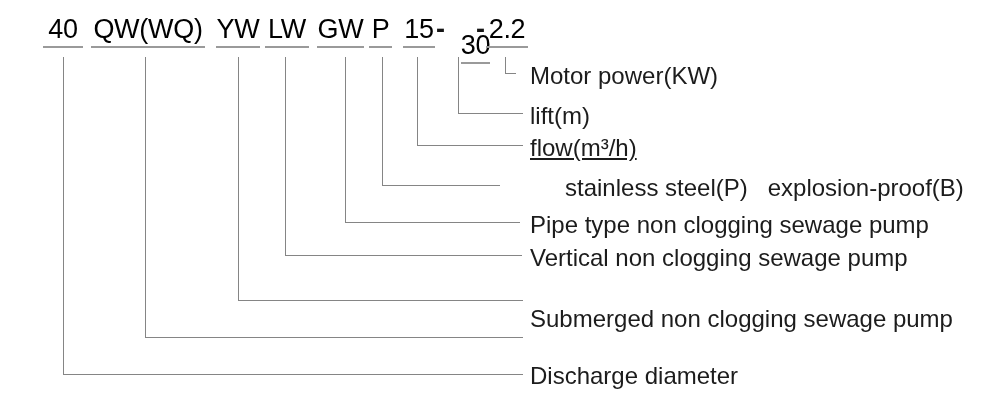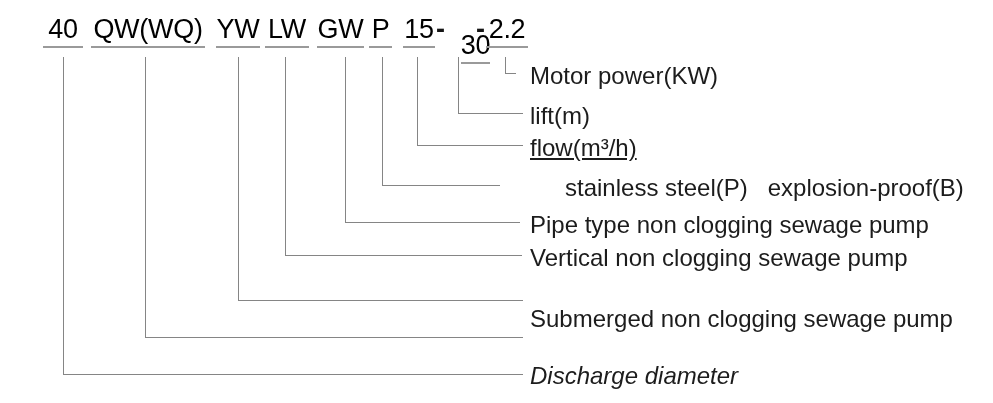--- a/index.html
+++ b/index.html
@@ -102,15 +102,15 @@
   <div class="hline" style="left:145px; top:336.5px; width:378px;"></div>
   <div class="hline" style="left:63px;  top:373.5px; width:460px;"></div>
 
   <div class="lbl" style="top:101px;">lift(m)</div>
   <div class="lbl" style="top:61px;">Motor power(KW)</div>
   <div class="lbl" style="top:133px;text-decoration:underline;">flow(m³/h)</div>
   <div class="lbl" style="top:173px;margin-left:35px;">stainless steel(P)&nbsp;&nbsp; explosion-proof(B)</div>
   <div class="lbl" style="top:210px;">Pipe type non clogging sewage pump</div>
   <div class="lbl" style="top:243px;">Vertical non clogging sewage pump</div>
   <div class="lbl" style="top:304px;">Submerged non clogging sewage pump</div>
-  <div class="lbl" style="top:361px;font-style:italic;">Discharge diameter</div>
+  <div class="lbl" style="top:361px;">Discharge diameter</div>
 
 </div>
 
 </body></html>

